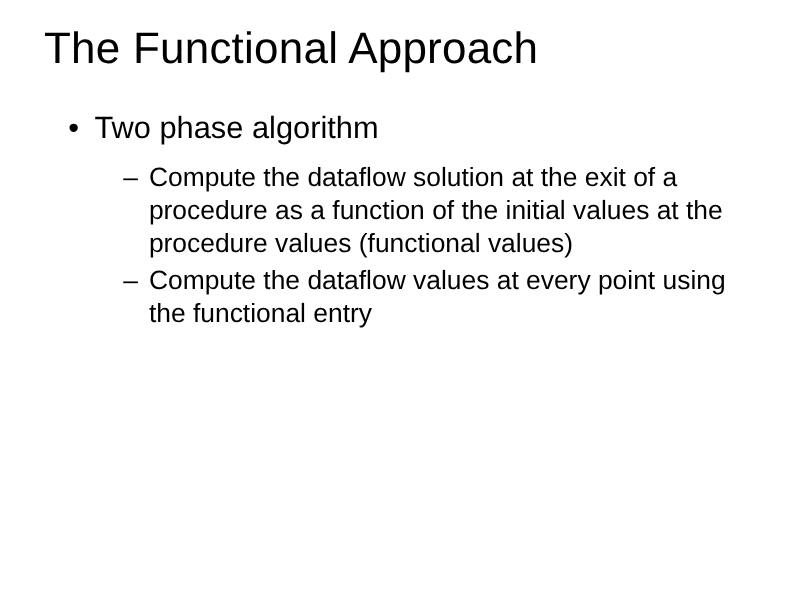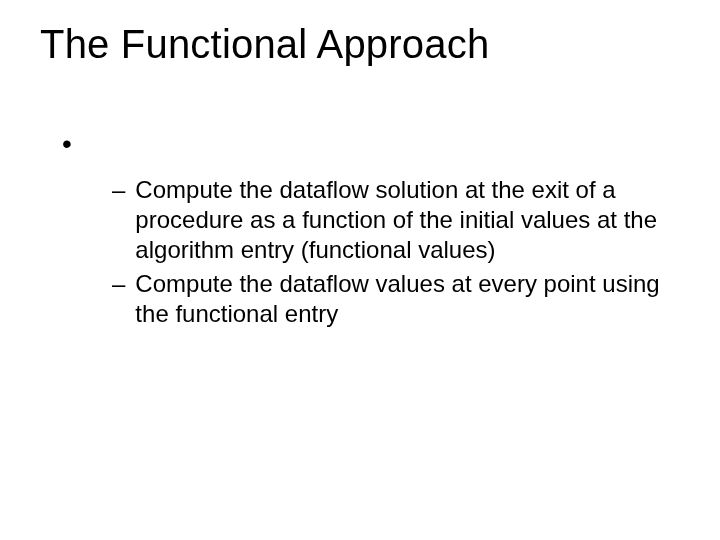--- a/index.html
+++ b/index.html
@@ -12,21 +12,21 @@
       height: 540px;
       background: #ffffff;
       font-family: Arial, Helvetica, sans-serif;
       color: #000000;
       padding: 22px 40px;
       overflow: hidden;
     }
     .title {
       font-size: 40px;
       font-weight: 400;
-      margin-bottom: 60px;
+      margin-bottom: 32px;
       letter-spacing: 0.2px;
     }
     .bullet-l1 {
       display: flex;
       align-items: flex-start;
       margin-left: 22px;
       margin-bottom: 14px;
     }
     .bullet-l1 .marker {
       font-size: 28px;
@@ -56,23 +56,24 @@
       max-width: 560px;
     }
   </style>
 </head>
 <body>
 
 <h1 class="title">The Functional Approach</h1>
 
 <div class="bullet-l1">
   <span class="marker">•</span>
+  <span class="text">Two phase algorithm</span>
 </div>
 
 <div class="bullet-l2">
   <span class="marker">–</span>
-  <span class="text">Compute the dataflow solution at the exit of a procedure as a function of the initial values at the algorithm entry (functional values)</span>
+  <span class="text">Compute the dataflow solution at the exit of a procedure as a function of the initial values at the procedure values (functional values)</span>
 </div>
 
 <div class="bullet-l2">
   <span class="marker">–</span>
   <span class="text">Compute the dataflow values at every point using the functional entry</span>
 </div>
 
 </body></html>

